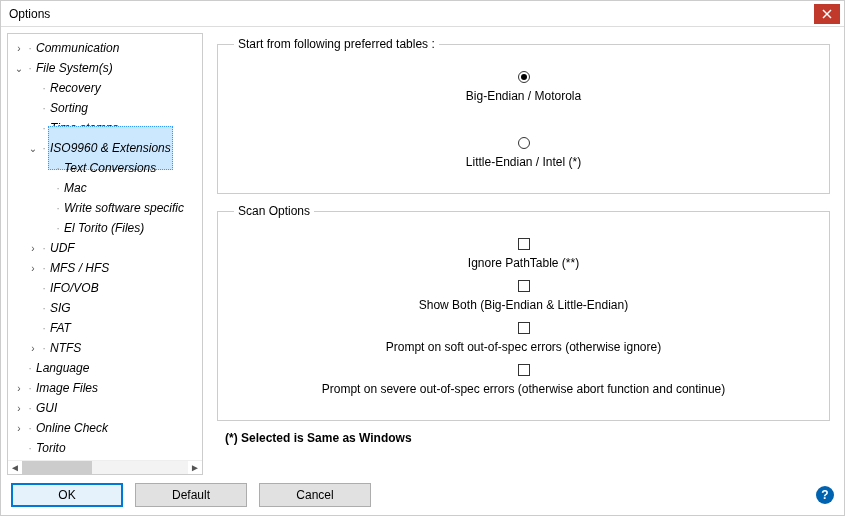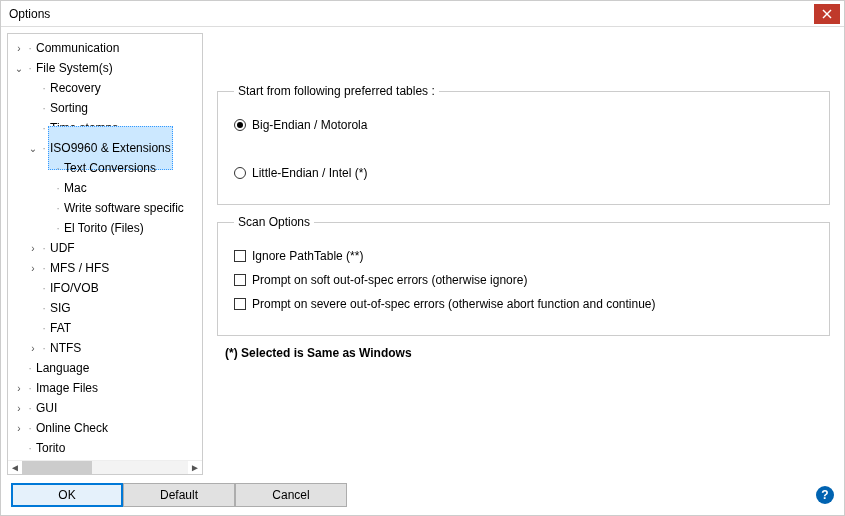--- a/index.html
+++ b/index.html
@@ -73,41 +73,41 @@
   .node {
     display: flex; align-items: center; height: 20px; padding-right: 4px;
     cursor: pointer;
   }
   .twisty {
     width: 14px; text-align: center; color: #555; font-size: 10px;
   }
   .node .conn {
     color: #999; width: 8px; text-align: center; font-size: 11px;
   }
-  .node .label { padding: 0 2px; }
+  .node .label { padding: 0 2px; font-style: italic; }
   .node.selected .label { background: #cce8ff; border: 1px dotted #3399ff; padding: 14px 1px; }
   .indent-1 { padding-left: 14px; }
   .indent-2 { padding-left: 28px; }
 
   .content-pane {
     flex: 1;
     padding: 4px 8px 0 8px;
     overflow: hidden;
-    margin-top: 47px;
   }
   fieldset {
     border: 1px solid #ccc;
     margin: 0 0 10px 0;
     padding: 10px 16px 14px 16px;
   }
   legend { padding: 0 4px; font-size: 12px; }
   .radio-row, .check-row {
     display: flex; align-items: center; gap: 6px;
     margin: 10px 0;
     font-size: 12px;
+    flex-direction: column;
   }
   .radio {
     width: 12px; height: 12px; border: 1px solid #333; border-radius: 50%;
     display: inline-flex; align-items: center; justify-content: center;
     background: #fff;
     cursor: pointer;
   }
   .radio.checked::after {
     content: ""; width: 6px; height: 6px; background: #000; border-radius: 50%;
   }
@@ -116,21 +116,21 @@
     display: inline-block;
     cursor: pointer;
   }
   .footnote { font-size: 12px; margin: 6px 0 4px 8px; font-weight: bold; }
 
   .button-bar {
     height: 40px;
     display: flex;
     align-items: center;
     padding: 6px 10px;
-    gap: 0;
+    gap: 12px;
   }
   .btn {
     width: 112px; height: 24px;
     border: 1px solid #adadad;
     background: #e1e1e1;
     display: flex; align-items: center; justify-content: center;
     font-size: 12px;
     cursor: pointer;
   }
   .btn.default {
@@ -336,20 +336,24 @@
           <span class="radio"></span>
           <span>Little-Endian / Intel  (*)</span>
         </div>
       </fieldset>
 
       <fieldset>
         <legend>Scan Options</legend>
         <div class="check-row">
           <span class="checkbox"></span>
           <span>Ignore PathTable  (**)</span>
+        </div>
+        <div class="check-row">
+          <span class="checkbox"></span>
+          <span>Show Both (Big-Endian &amp; Little-Endian)</span>
         </div>
         <div class="check-row">
           <span class="checkbox"></span>
           <span>Prompt on soft out-of-spec errors (otherwise ignore)</span>
         </div>
         <div class="check-row">
           <span class="checkbox"></span>
           <span>Prompt on severe out-of-spec errors (otherwise abort function and continue)</span>
         </div>
       </fieldset>

